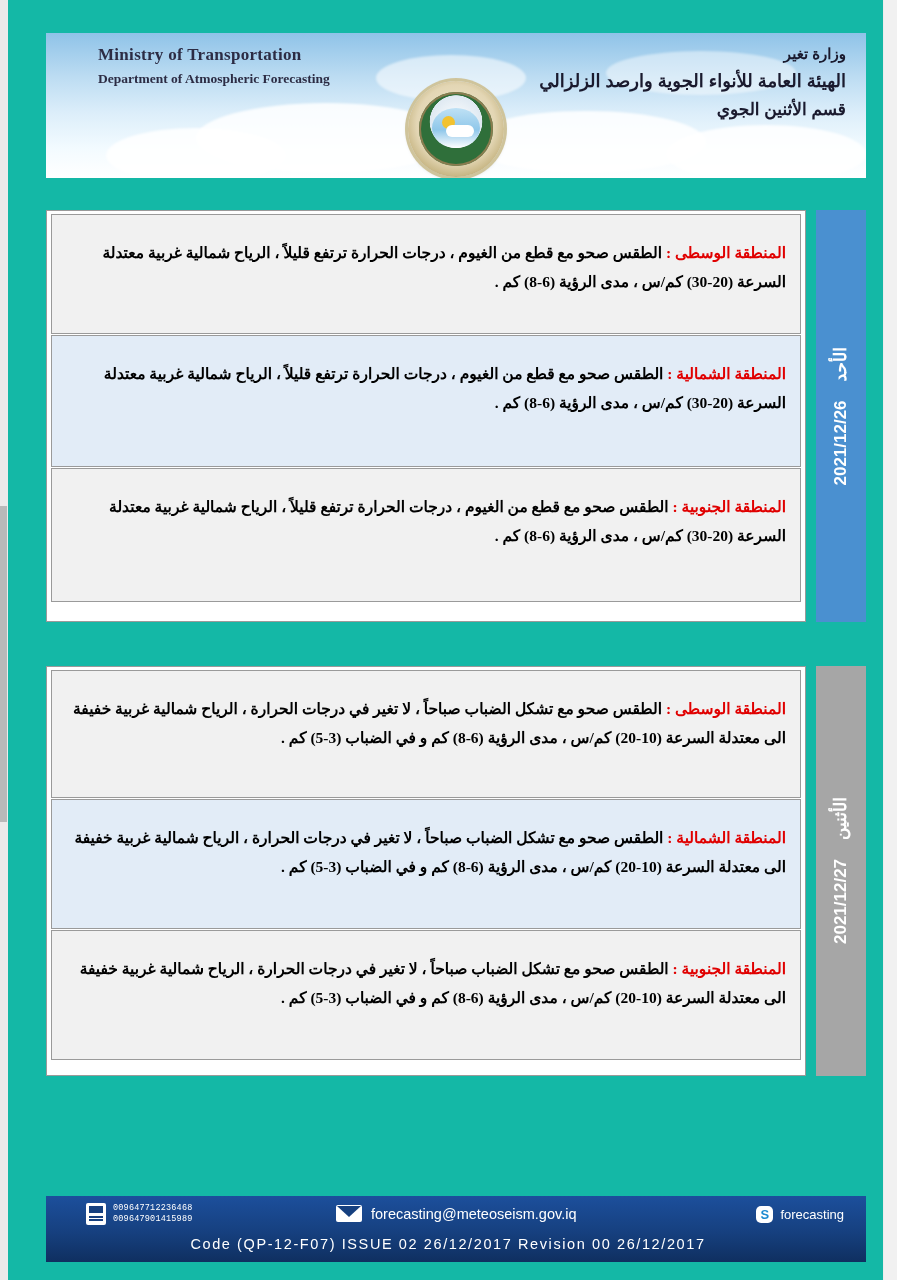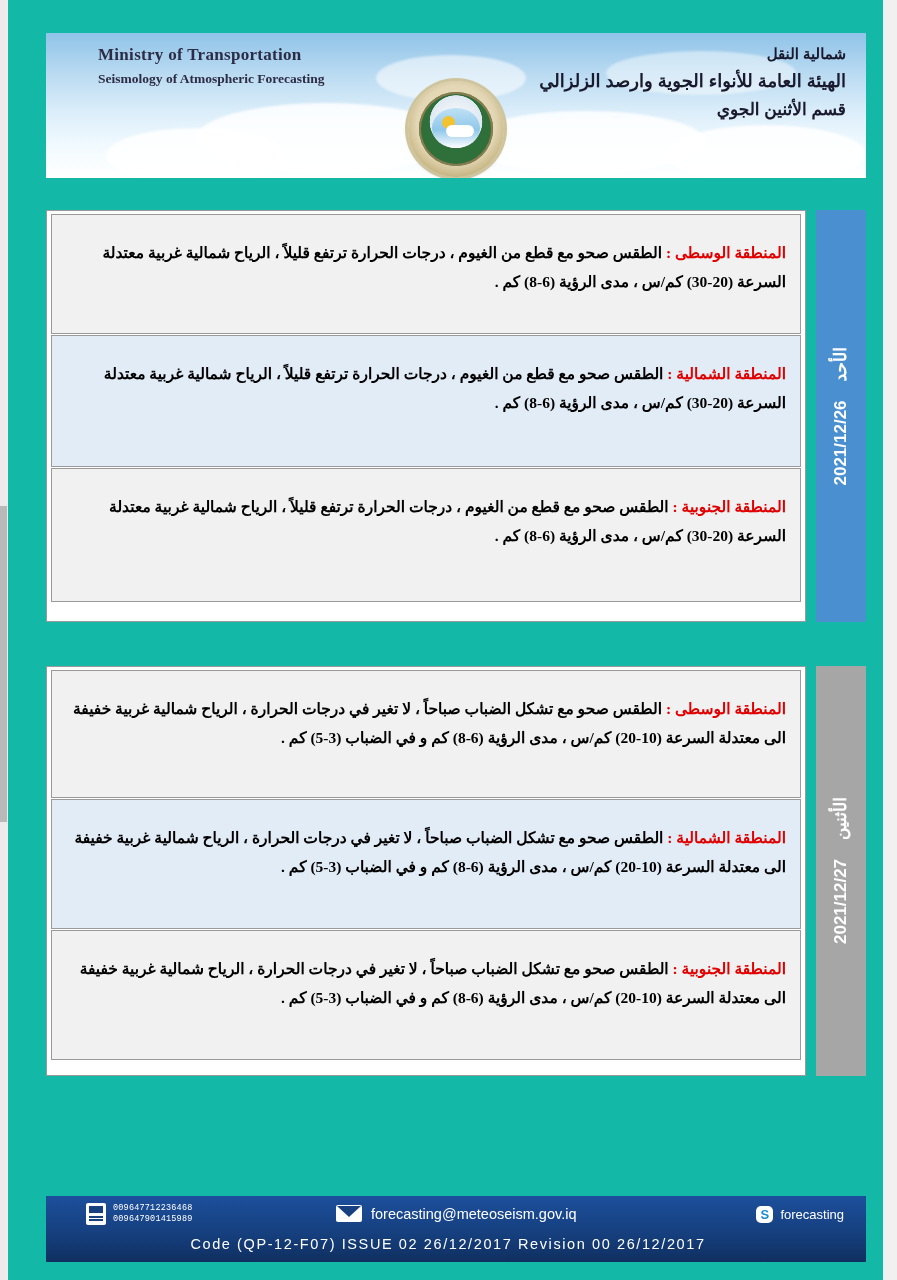--- a/index.html
+++ b/index.html
@@ -319,25 +319,25 @@
     <div class="banner">
       <div class="cloud c5"></div>
       <div class="cloud c6"></div>
       <div class="cloud c1"></div>
       <div class="cloud c2"></div>
       <div class="cloud c3"></div>
       <div class="cloud c4"></div>
 
       <div class="banner-left-text">
         <div class="l1">Ministry of Transportation</div>
-        <div class="l3">Seismology of Atmospheric Forecasting</div>
+        <div class="l3">Department of Atmospheric Forecasting</div>
       </div>
 
       <div class="banner-right-text">
-        <div class="r1">شمالية النقل</div>
+        <div class="r1">وزارة تغير</div>
         <div class="r2">الهيئة العامة للأنواء الجوية وارصد الزلزالي</div>
         <div class="r3">قسم الأثنين الجوي</div>
       </div>
 
       <div class="logo">
         <div class="logo-inner">
           <div class="logo-center">
             <div class="logo-sun"></div>
             <div class="logo-cloud"></div>
           </div>

